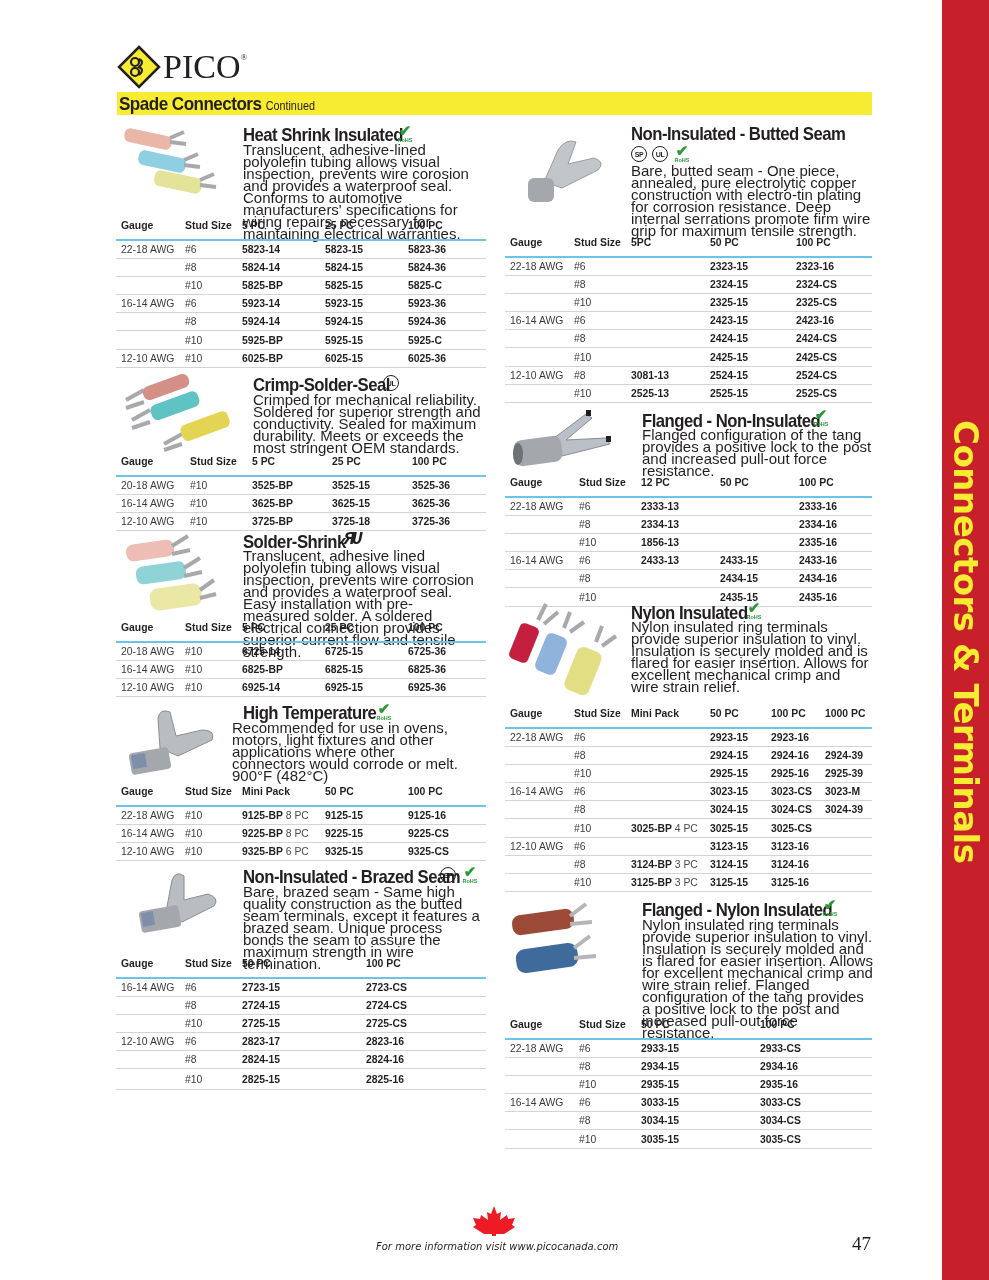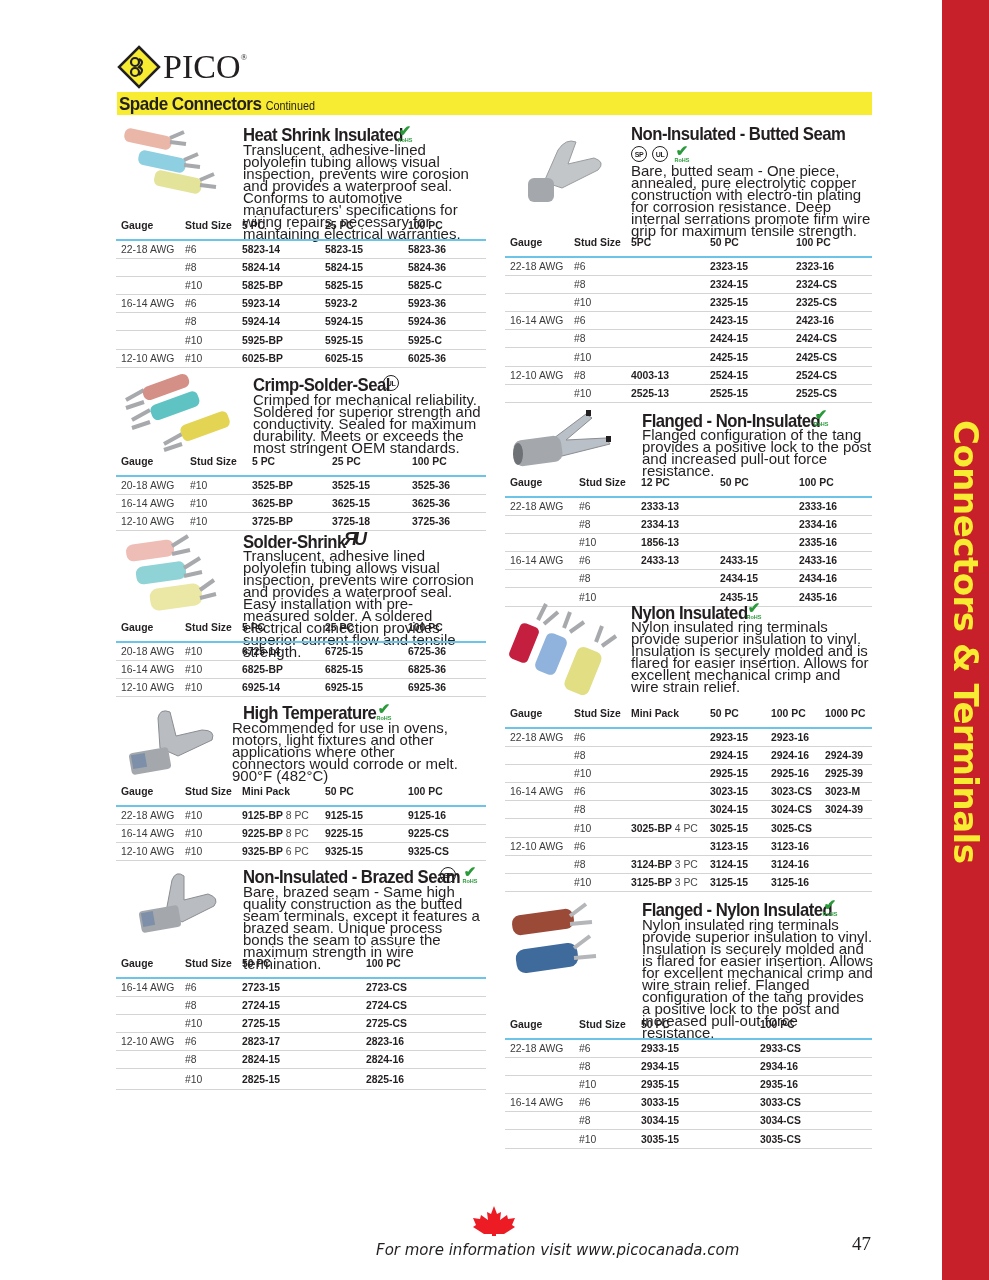--- a/index.html
+++ b/index.html
@@ -23,31 +23,31 @@
   .banner-title { position: absolute; left: 2px; top: 0; font-weight: bold; font-size: 19px; line-height: 24px; letter-spacing: -0.6px; transform: scaleX(0.9); transform-origin: left; white-space: nowrap; }
   .banner-sub { font-weight: normal; font-size: 12px; letter-spacing: 0; }
   .prod-img { position: absolute; }
   .prod-title { position: absolute; font-weight: bold; font-size: 19px; line-height: 22px; letter-spacing: -0.6px; white-space: nowrap; transform: scaleX(0.88); transform-origin: left; }
   .prod-desc { position: absolute; font-size: 15px; line-height: 12px; color: #231f20; }
   .badges { position: absolute; display: flex; gap: 5px; align-items: center; }
   .badge-rohs { display: inline-flex; flex-direction: column; align-items: center; width: 18px; }
   .badge-rohs .chk { color: #2a9a3a; font-size: 15px; line-height: 12px; font-weight: bold; }
   .badge-rohs .lbl { color: #2a9a3a; font-size: 5.5px; font-weight: bold; line-height: 6px; }
   .badge-circle { width: 16px; height: 16px; border: 1.6px solid #231f20; border-radius: 50%; font-size: 7px; font-weight: bold; display: inline-flex; align-items: center; justify-content: center; letter-spacing: -0.5px; }
-  .badge-ur { font-weight: 900; font-size: 18px; font-style: italic; letter-spacing: -3px; line-height: 16px; }
+  .badge-ur { font-weight: 900; font-size: 18px; font-style: italic; letter-spacing: -3px; line-height: 16px; font-family: Liberation Mono, monospace; }
 
   table.spec { position: absolute; border-collapse: collapse; font-size: 10.4px; }
   table.spec th { text-align: left; font-weight: bold; height: 15px; padding: 0 0 8px 5px; border-bottom: 2px solid #6cc5e8; white-space: nowrap; }
   table.spec td { height: 18.2px; padding: 0 0 0 5px; border-bottom: 1px solid #d4d4d4; white-space: nowrap; }
   table.spec td.pn { font-weight: bold; }
   table.spec td.g, table.spec td.s { color: #3b3b3b; }
   .pk { font-weight: normal; color: #4a4a4a; }
 
   .footer-leaf { position: absolute; left: 472px; top: 1206px; width: 44px; height: 30px; }
-  .footer-text { position: absolute; left: 376px; top: 1241px; font-family: "DejaVu Sans", sans-serif; font-style: italic; font-size: 15px; color: #231f20; }
+  .footer-text { position: absolute; left: 376px; top: 1241px; font-family: "DejaVu Sans", sans-serif; font-style: italic; font-size: 10px; color: #231f20; }
   .page-num { position: absolute; left: 852px; top: 1233px; font-family: "Liberation Serif", serif; font-size: 19px; color: #231f20; }
 </style>
 </head>
 <body>
 
 <div class="sidebar"></div>
 <div class="sidebar-text">Connectors &amp; Terminals</div>
 
 <div class="logo">
   <svg class="logo-mark" viewBox="0 0 44 44">
@@ -114,21 +114,21 @@
         <td class="g"></td>
         <td class="s">#10</td>
         <td class="pn">5825-BP</td>
         <td class="pn">5825-15</td>
         <td class="pn">5825-C</td>
       </tr>
     <tr>
         <td class="g">16-14 AWG</td>
         <td class="s">#6</td>
         <td class="pn">5923-14</td>
-        <td class="pn">5923-2</td>
+        <td class="pn">5923-15</td>
         <td class="pn">5923-36</td>
       </tr>
     <tr>
         <td class="g"></td>
         <td class="s">#8</td>
         <td class="pn">5924-14</td>
         <td class="pn">5924-15</td>
         <td class="pn">5924-36</td>
       </tr>
     <tr>
@@ -430,21 +430,21 @@
     <tr>
         <td class="g"></td>
         <td class="s">#10</td>
         <td class="pn"></td>
         <td class="pn">2425-15</td>
         <td class="pn">2425-CS</td>
       </tr>
     <tr>
         <td class="g">12-10 AWG</td>
         <td class="s">#8</td>
-        <td class="pn">4003-13</td>
+        <td class="pn">3081-13</td>
         <td class="pn">2524-15</td>
         <td class="pn">2524-CS</td>
       </tr>
     <tr>
         <td class="g"></td>
         <td class="s">#10</td>
         <td class="pn">2525-13</td>
         <td class="pn">2525-15</td>
         <td class="pn">2525-CS</td>
       </tr>

